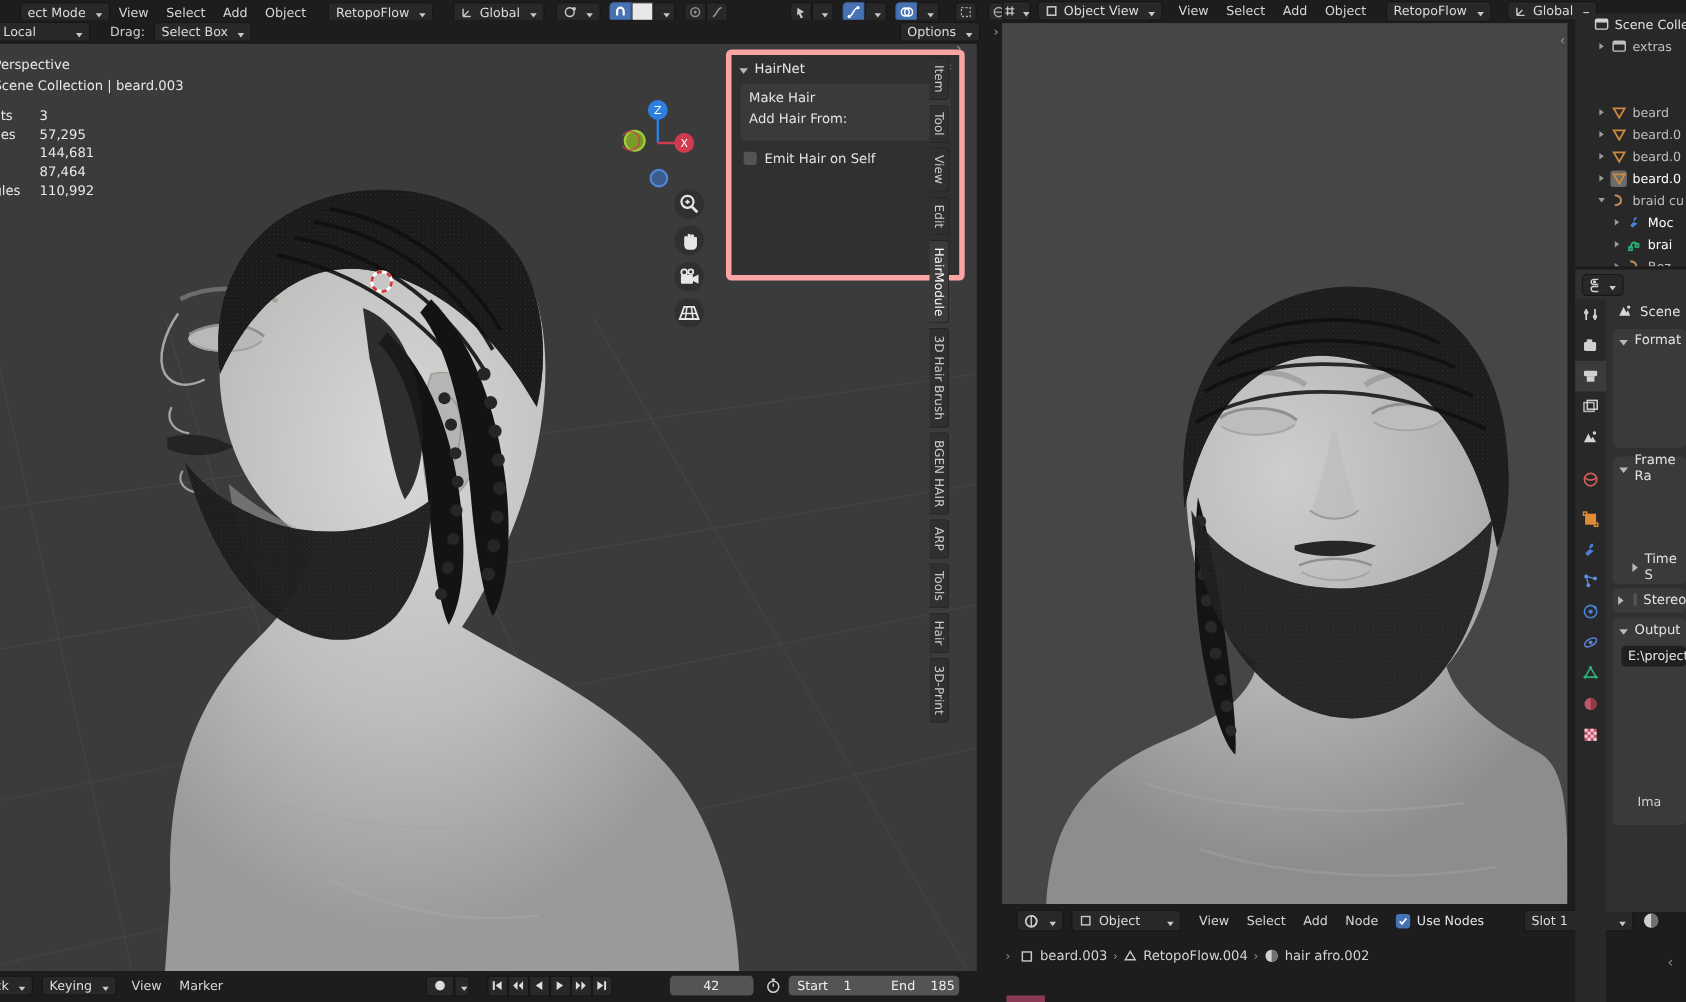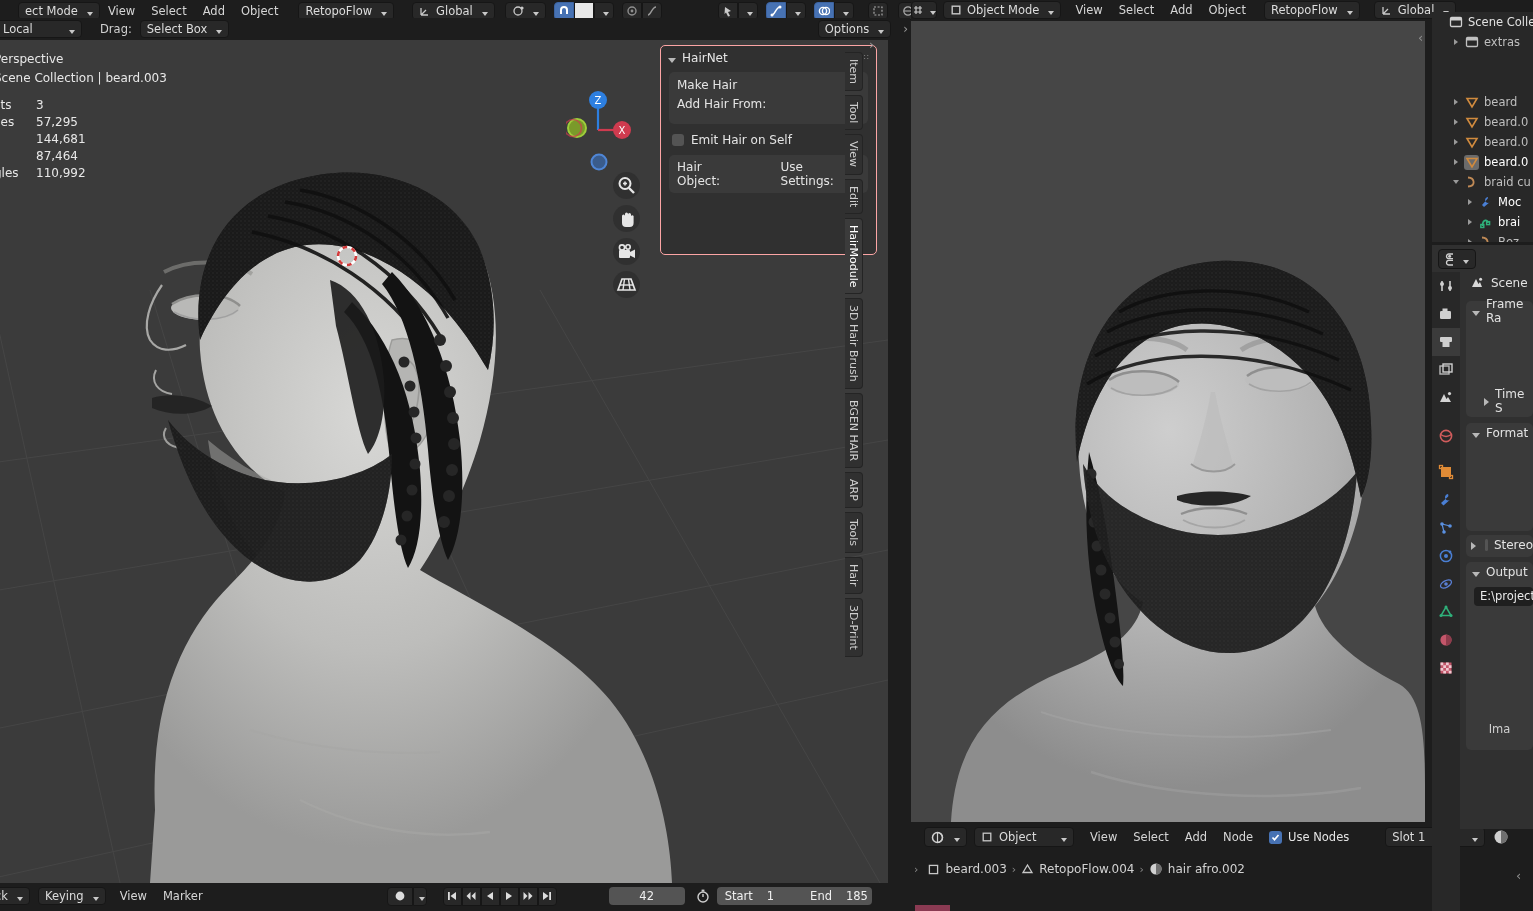--- a/index.html
+++ b/index.html
@@ -53,21 +53,21 @@
     background:#3b3b3b;
     overflow:hidden;
     position:absolute;
   }
 
   
   .npanel {
     position:absolute;
     background:#303030;
     border-radius:5px;
-    border:1px solid #fca5a5;
+    border:5px solid #fca5a5;
   }
   .panel-head {
     display:flex; align-items:center; height:20px; padding:0 7px;
     font-size:12px; color:#e6e6e6;
   }
   .tri-down::before {
     content:""; display:inline-block;
     border-left:4px solid transparent; border-right:4px solid transparent;
     border-top:5px solid #b8b8b8; margin-right:6px; position:relative; top:1px;
   }
@@ -342,24 +342,20 @@
       <span class="grip">∷∷</span>
     </div>
     <div class="subbox" style="margin:6px 8px 0 8px;">
       <div style="font-size:12px;margin-bottom:5px;">Make Hair</div>
       <div style="font-size:12px;margin-bottom:5px;">Add Hair From:</div>
     </div>
     <div style="display:flex;align-items:center;gap:7px;margin:9px 8px 0 11px;">
       <span class="cbx"></span>
       <span style="font-size:12px;">Emit Hair on Self</span>
     </div>
-    <div class="subbox" style="margin:8px 8px 0 8px;display:flex;padding:5px 8px;">
-      <span style="font-size:12px;">Hair Object:</span>
-      <span style="font-size:12px;margin-left:32px;">Use Settings:</span>
-    </div>
   </div>
 
   <div class="vtabs" style="left:845px;top:12px;" id="vtabs">
       <div class="vtab">Item</div>
       <div class="vtab">Tool</div>
       <div class="vtab">View</div>
       <div class="vtab">Edit</div>
       <div class="vtab active">HairModule</div>
       <div class="vtab">3D Hair Brush</div>
       <div class="vtab">BGEN HAIR</div>
@@ -687,21 +683,21 @@
   <div class="iconbtn" style="width:28px;height:18px;border-radius:4px;">
     <svg width="12" height="12">
         <path d="M2,4 L10,4 M2,8 L10,8 M4,2 L4,10 M8,2 L8,10" stroke="#c8c8c8" stroke-width="1.2"></path>
       </svg>
     <span class="chev" style="margin-left:2px"></span>
   </div>
   <div class="pill" style="margin-left:6px;">
     <svg width="12" height="12">
         <rect x="2.2" y="2.2" width="7.6" height="7.6" fill="none" stroke="#c8c8c8" stroke-width="1.4"></rect>
       </svg>
-    <span>Object Mode</span>
+    <span>Object View</span>
       <span class="chev"></span>
   </div>
   <div class="menu-item" style="margin-left:6px;">View</div>
   <div class="menu-item">Select</div>
   <div class="menu-item">Add</div>
   <div class="menu-item">Object</div>
   <div class="pill" style="margin-left:10px;height:19px;">
     <span>RetopoFlow</span>
       <span class="chev"></span>
   </div>
@@ -1003,35 +999,35 @@
 
   <div class="abs" style="left:30px;top:28px;width:71px;">
     <div class="pheader" style="padding-left:8px;gap:7px;">
       <svg width="14" height="14">
         <path d="M2,11 L6,3 L8.5,8 L10,6 L12,11 Z" fill="#d8d8d8"></path>
           <circle cx="10.6" cy="3.2" r="1.5" fill="#d8d8d8"></circle>
       </svg>
       <span>Scene</span>
     </div>
 
+    <div class="pbox" style="margin:6px 0 0 4px;height:108px;">
+      <div class="pheader" style="padding-left:6px;">
+        <span class="tri-down"></span>
+        <span>Format</span>
+      </div>
+    </div>
+
     <div class="pbox" style="margin:8px 0 0 4px;height:116px;">
       <div class="pheader" style="padding-left:6px;">
         <span class="tri-down"></span>
         <span>Frame Ra</span>
       </div>
       <div class="pheader" style="padding-left:18px;margin-top:70px;">
         <span class="tri-right"></span>
         <span>Time S</span>
-      </div>
-    </div>
-
-    <div class="pbox" style="margin:6px 0 0 4px;height:108px;">
-      <div class="pheader" style="padding-left:6px;">
-        <span class="tri-down"></span>
-        <span>Format</span>
       </div>
     </div>
 
     <div class="pbox" style="margin:4px 0 0 4px;height:22px;">
       <div class="pheader" style="padding-left:5px;gap:3px;">
         <span class="tri-right"></span>
         <span class="cbx"></span>
         <span style="margin-left:3px;">Stereo</span>
       </div>
     </div>

